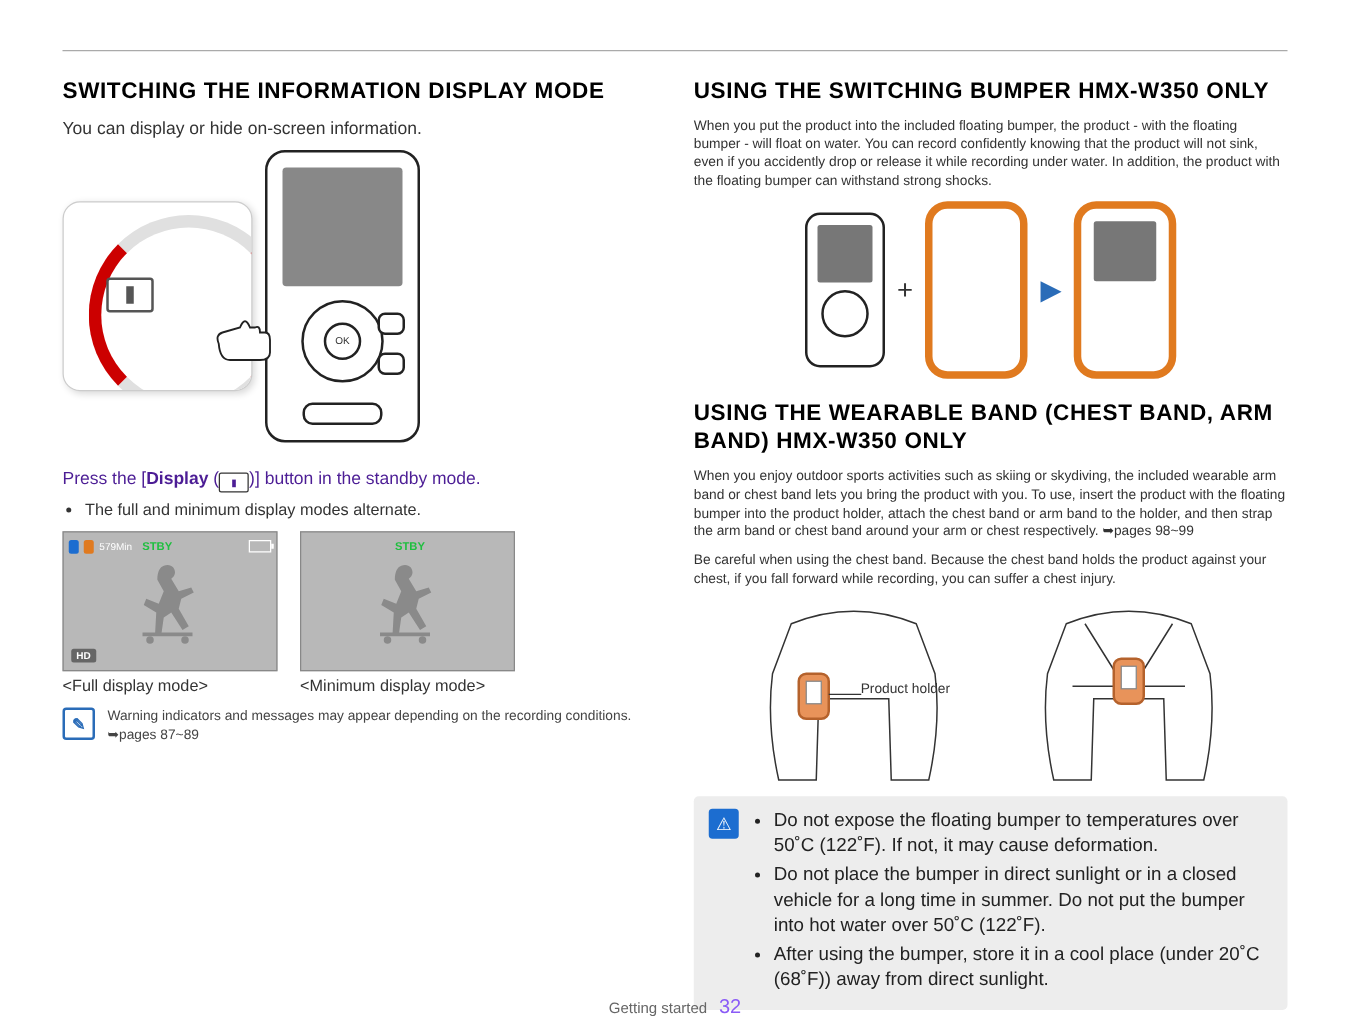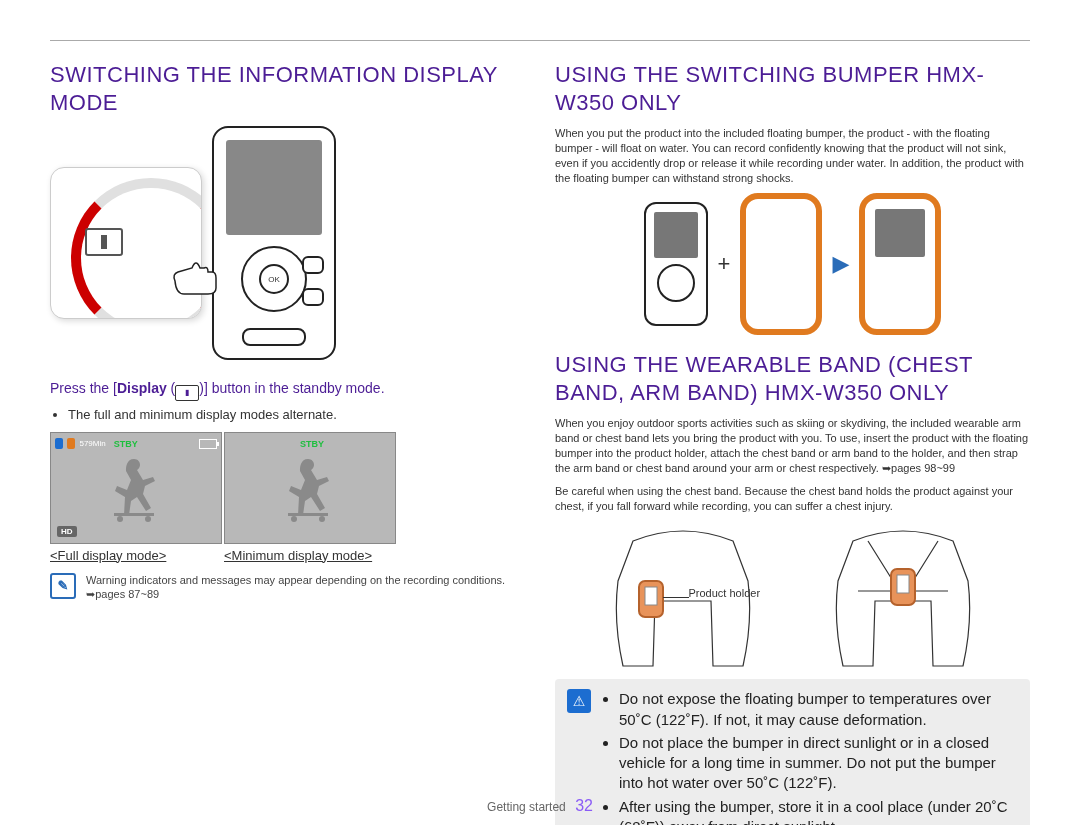--- a/index.html
+++ b/index.html
@@ -32,23 +32,23 @@
   }
   .columns {
     display: flex;
     gap: 30px;
   }
   .col {
     flex: 1;
     min-width: 0;
   }
   .section-heading {
-    color: #4c1d95;
-    font-size: 22px;
-    font-weight: normal;
+    color: #000000;
+    font-size: 18px;
+    font-weight: bold;
     letter-spacing: 0.5px;
     margin: 0 0 10px 0;
     line-height: 1.25;
   }
   .intro {
     font-size: 14px;
     color: #333;
     margin: 0 0 10px 0;
   }
   .body-small {
@@ -157,23 +157,22 @@
   }
   ul.bul {
     margin: 0 0 10px 0;
     padding-left: 18px;
     font-size: 13px;
     color: #333;
   }
   ul.bul li { margin-bottom: 3px; }
   .mode-screens {
     display: flex;
-    gap: 4px;
+    gap: 20px;
     margin: 8px 0 6px 0;
-    text-decoration: underline;
   }
   .mode-screen {
     width: 170px;
   }
   .ms-frame {
     width: 170px;
     height: 110px;
     background: #b8b8b8;
     border: 1px solid #888;
     position: relative;
@@ -267,20 +266,21 @@
 <body>
 
 <div class="page">
 
   <hr class="title-rule">
 
   <div class="columns">
 
     <div class="col">
       <h2 class="section-heading">SWITCHING THE INFORMATION DISPLAY MODE</h2>
+      <p class="intro">You can display or hide on-screen information.</p>
 
       <div class="device-illus" style="position:relative;">
         <div class="dial-close">
           <span class="dial-icon"></span>
         </div>
         <div class="device-body">
           <div class="screen"></div>
           <div class="dpad"></div>
           <div class="side-btn sb1"></div>
           <div class="side-btn sb2"></div>

